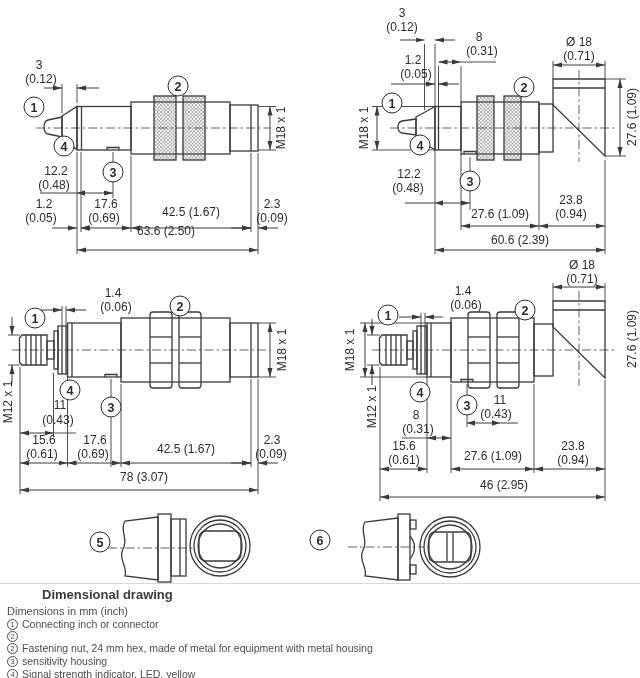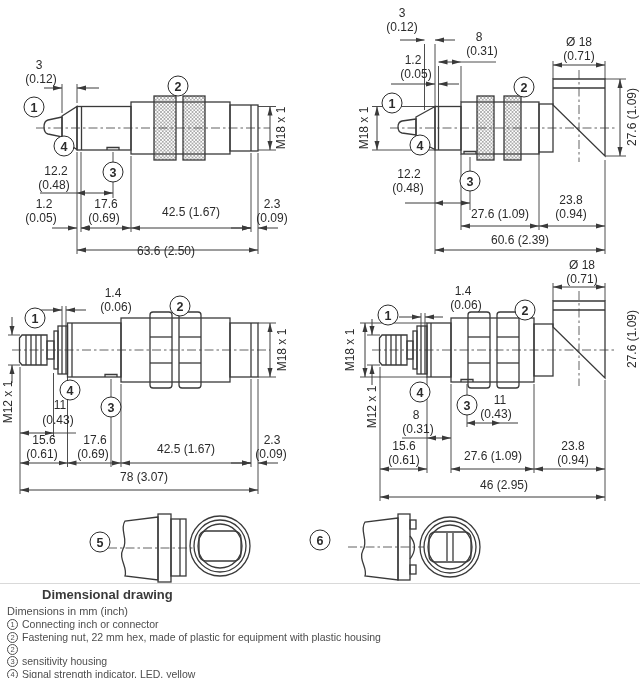--- a/index.html
+++ b/index.html
@@ -89,21 +89,21 @@
     <span class="dim" style="left:41px;top:72px">(0.12)</span>
     <span class="dim" style="left:56px;top:164px">12.2</span>
     <span class="dim" style="left:54px;top:178px">(0.48)</span>
     <span class="dim" style="left:44px;top:197px">1.2</span>
     <span class="dim" style="left:41px;top:211px">(0.05)</span>
     <span class="dim" style="left:106px;top:197px">17.6</span>
     <span class="dim" style="left:104px;top:211px">(0.69)</span>
     <span class="dim" style="left:191px;top:205px">42.5 (1.67)</span>
     <span class="dim" style="left:272px;top:197px">2.3</span>
     <span class="dim" style="left:272px;top:211px">(0.09)</span>
-    <span class="dim" style="left:166px;top:244px">63.6 (2.50)</span>
+    <span class="dim" style="left:166px;top:224px">63.6 (2.50)</span>
     <span class="dim vdim" style="left:281px;top:128px">M18 x 1</span>
     <span class="co" style="left:34px;top:107px">1</span>
     <span class="co" style="left:178px;top:86px">2</span>
     <span class="co" style="left:113px;top:172px">3</span>
     <span class="co" style="left:64px;top:146px">4</span>
   </div>
 
   <div class="q" style="left:320px;top:0;width:320px;height:255px">
     <svg width="320" height="255" viewBox="0 0 320 255">
       <defs>
@@ -379,24 +379,24 @@
 
   <div class="legend">
     <div class="legend-title">Dimensional drawing</div>
     <div class="legend-note">Dimensions in mm (inch)</div>
     <div class="li">
       <span class="lm">1</span>
       <span>Connecting inch or connector</span>
     </div>
     <div class="li">
       <span class="lm">2</span>
-      <span>Fastening nut, 22 mm hex, made of plastic for equipment with plastic housing</span>
     </div>
     <div class="li">
       <span class="lm">2</span>
+      <span>Fastening nut, 24 mm hex, made of metal for equipment with metal housing</span>
     </div>
     <div class="li">
       <span class="lm">3</span>
       <span>sensitivity housing</span>
     </div>
     <div class="li">
       <span class="lm">4</span>
       <span>Signal strength indicator, LED, yellow</span>
     </div>
   </div>

